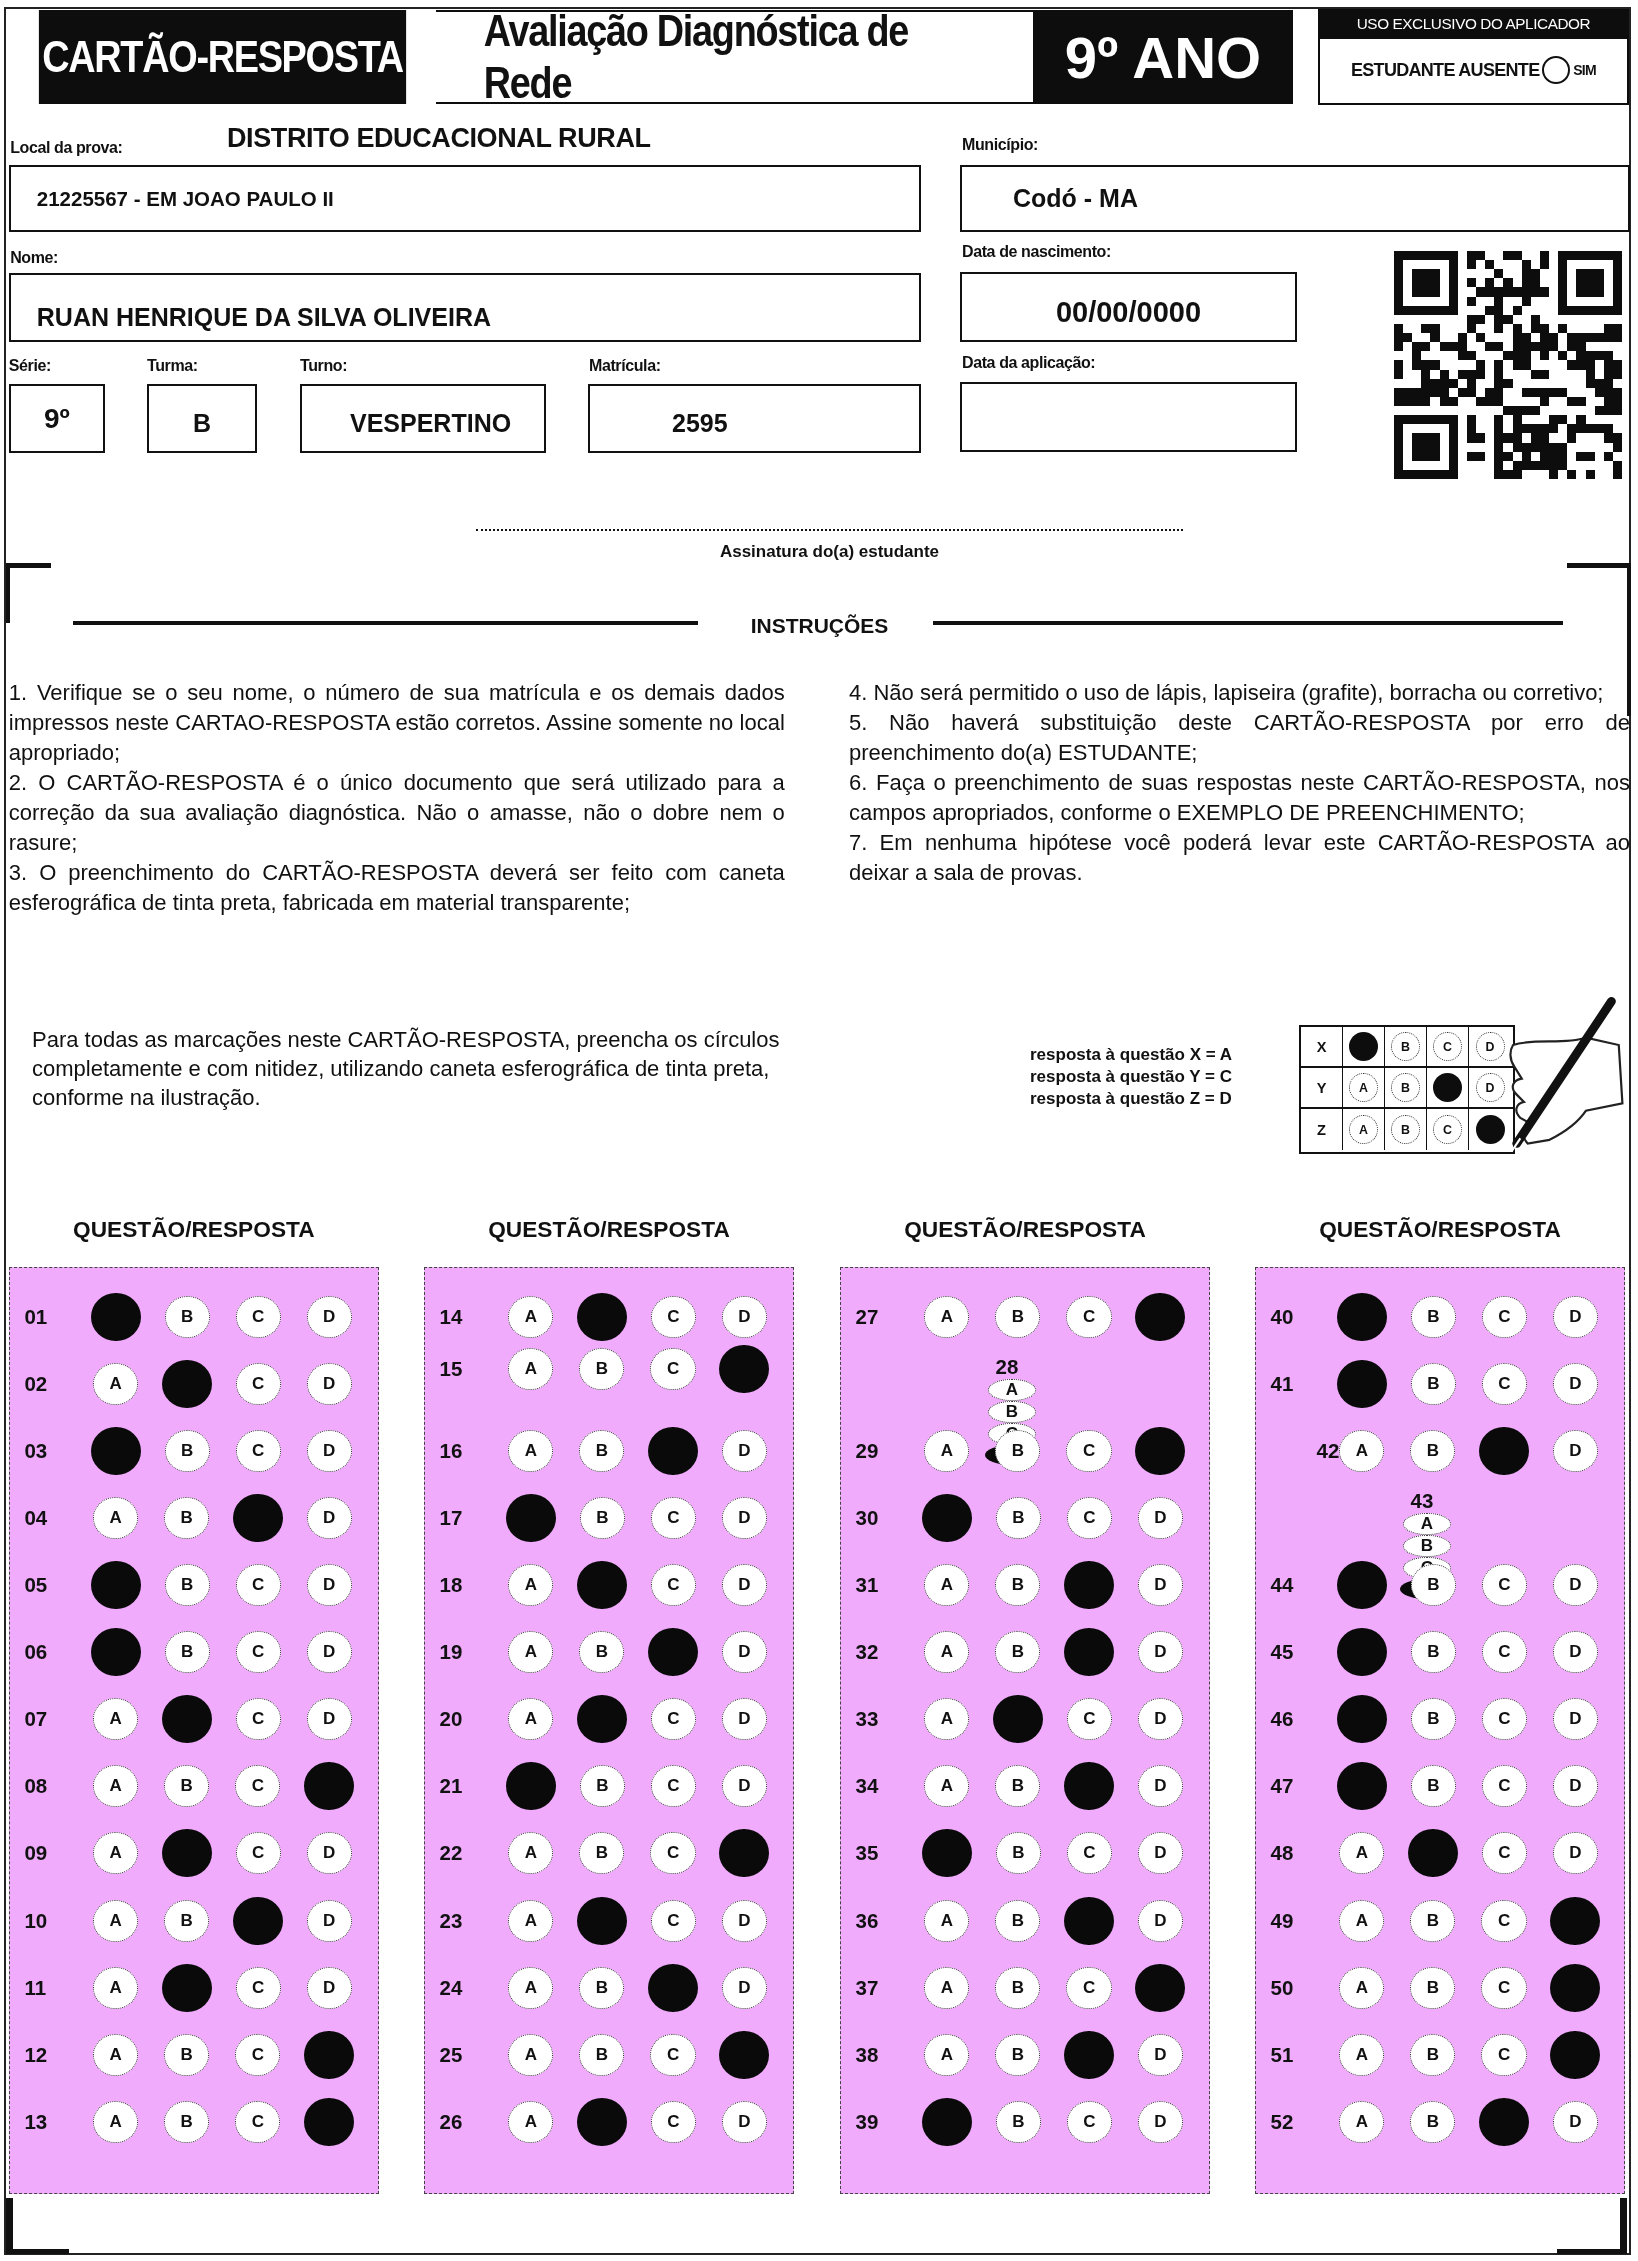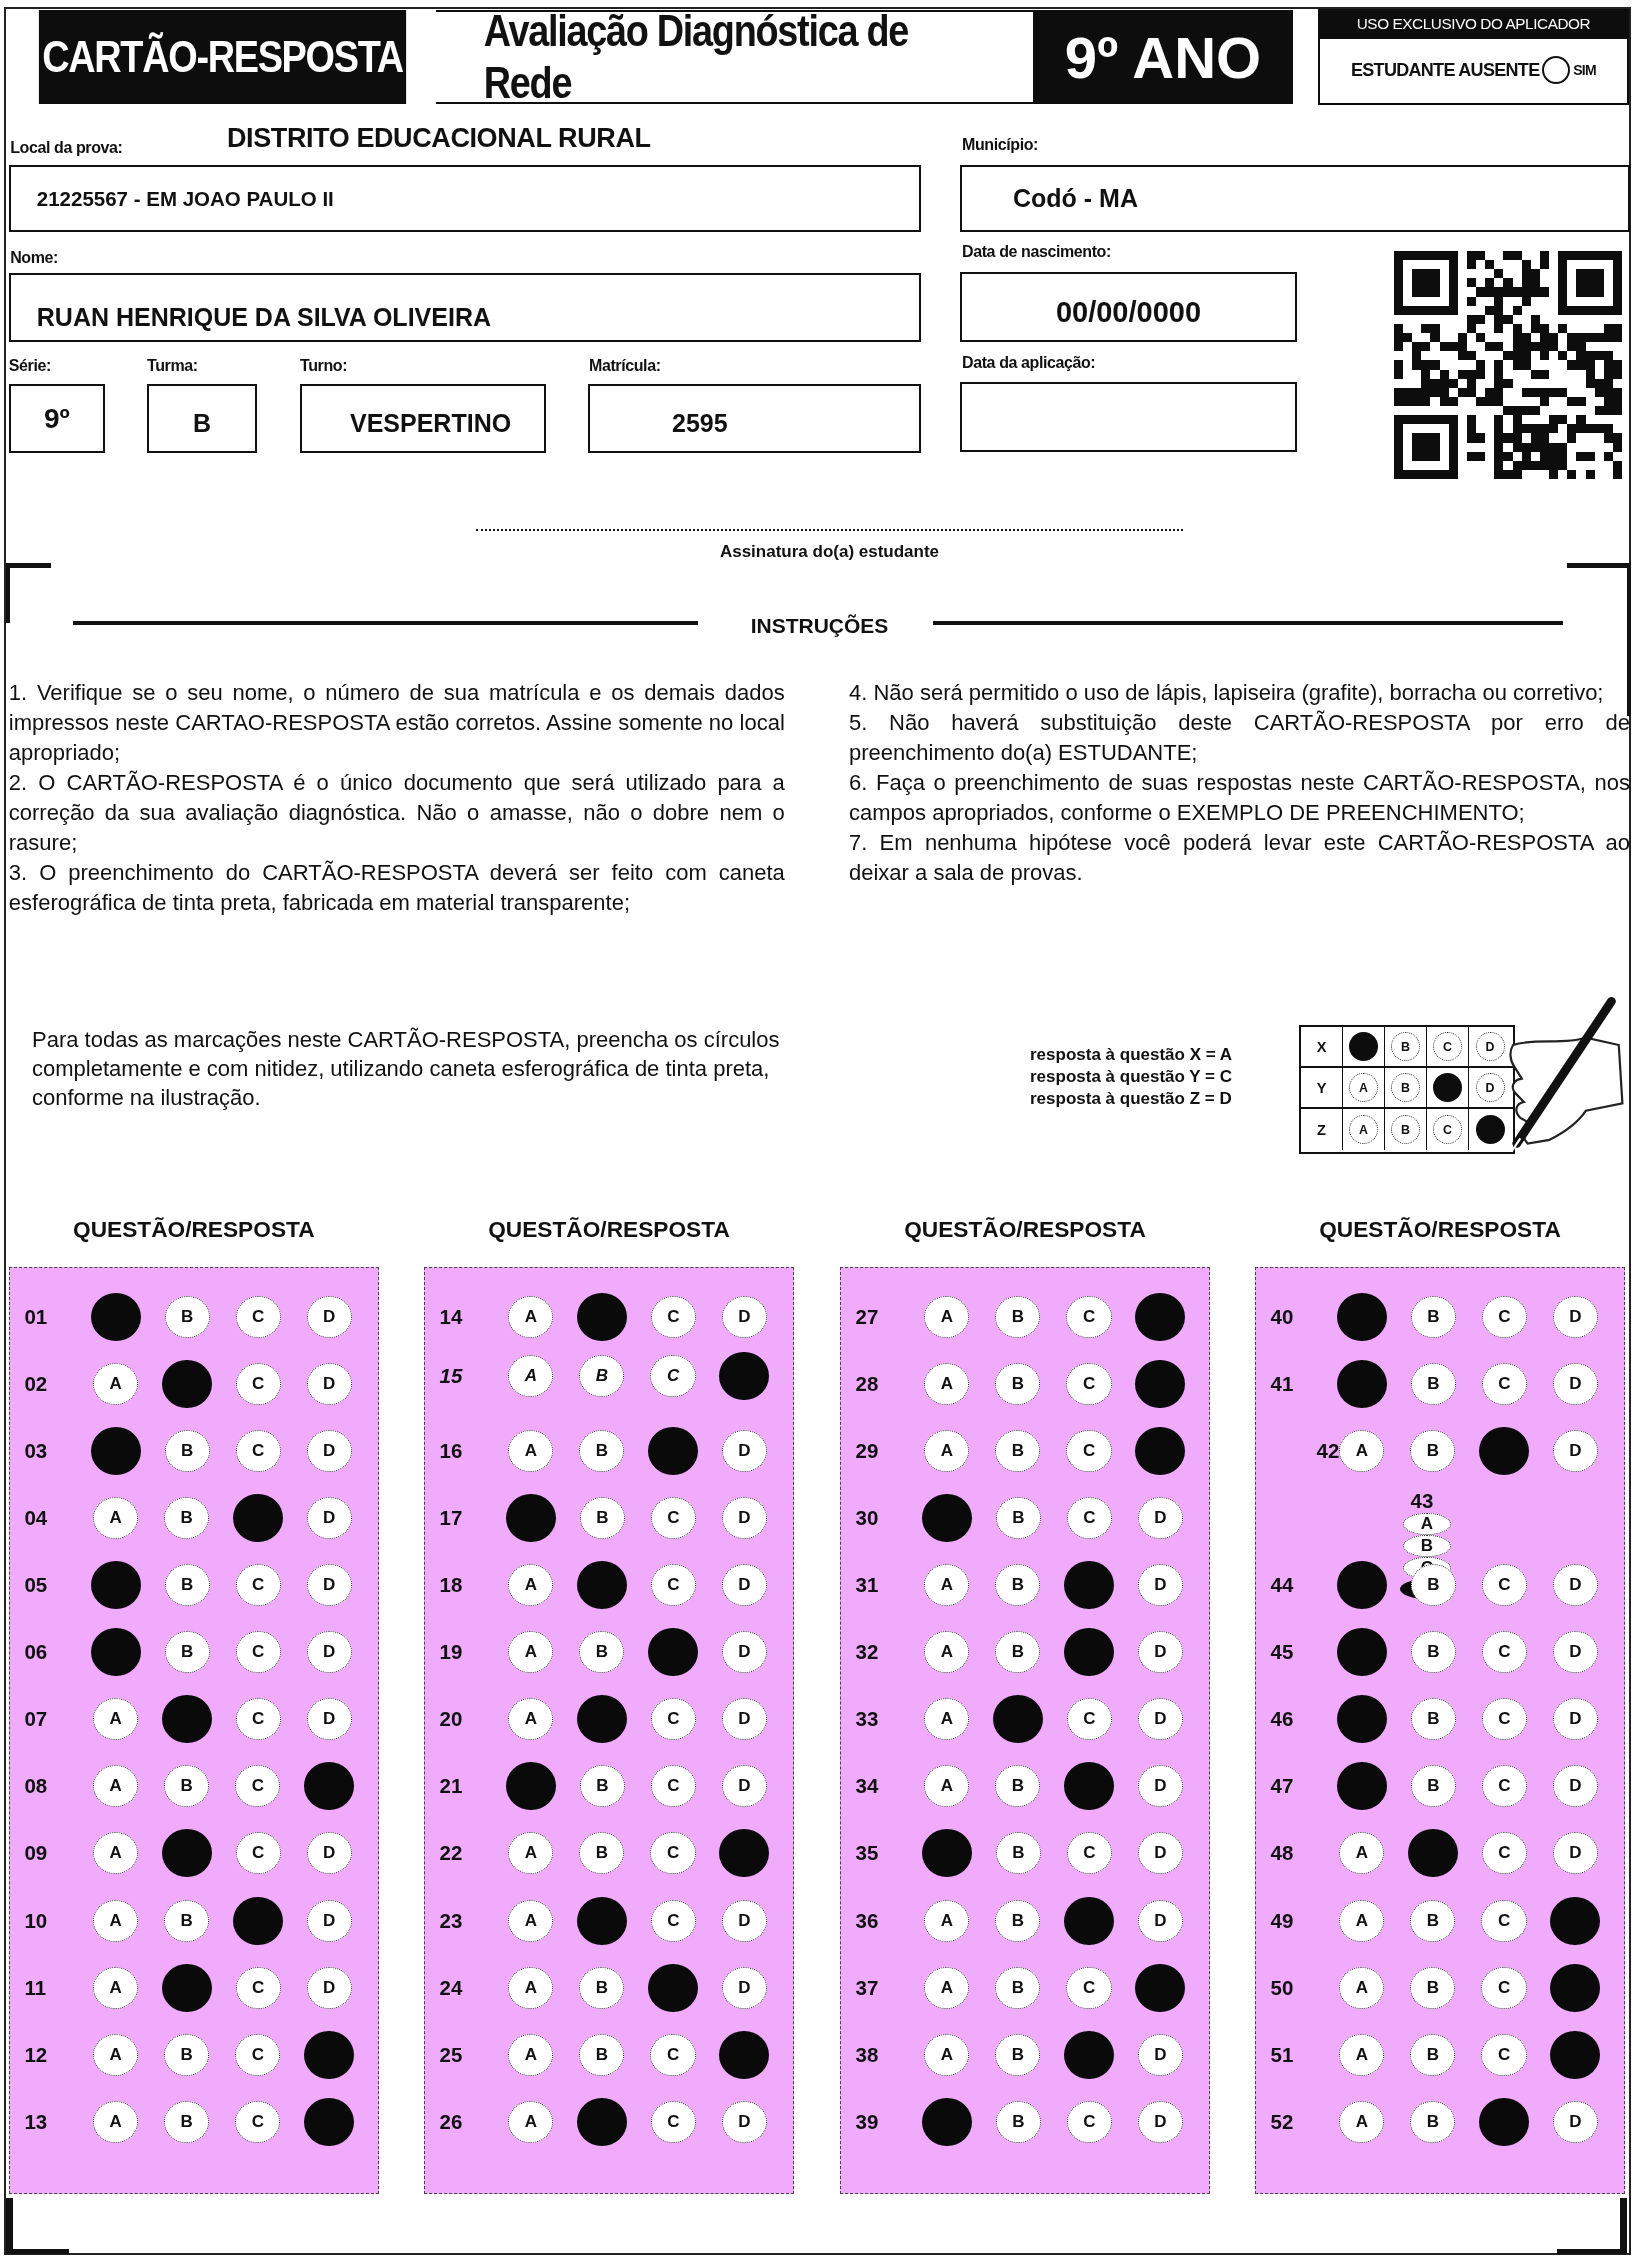--- a/index.html
+++ b/index.html
@@ -529,21 +529,21 @@
     </div>
     <div class="abs col-title" style="left: 424px; top: 1216px; width: 370px;">QUESTÃO/RESPOSTA</div>
     <div class="abs panel" style="left: 424px; top: 1267px; width: 370px; height: 927px;">
       <div class="qrow" style="top: 20px;">
         <div class="qnum">14</div>
         <div class="opt">A</div>
         <div class="opt filled">B</div>
         <div class="opt">C</div>
         <div class="opt">D</div>
       </div>
-      <div class="qrow" style="top: 79px; font-style: italic;">
+      <div class="qrow" style="top: 72px;">
         <div class="qnum">15</div>
         <div class="opt">A</div>
         <div class="opt">B</div>
         <div class="opt">C</div>
         <div class="opt filled">D</div>
       </div>
       <div class="qrow" style="top: 154px;">
         <div class="qnum">16</div>
         <div class="opt">A</div>
         <div class="opt">B</div>
@@ -623,21 +623,21 @@
     </div>
     <div class="abs col-title" style="left: 840px; top: 1216px; width: 370px;">QUESTÃO/RESPOSTA</div>
     <div class="abs panel" style="left: 840px; top: 1267px; width: 370px; height: 927px;">
       <div class="qrow" style="top: 20px;">
         <div class="qnum">27</div>
         <div class="opt">A</div>
         <div class="opt">B</div>
         <div class="opt">C</div>
         <div class="opt filled">D</div>
       </div>
-      <div class="qrow" style="top: 87px;">
+      <div class="qrow" style="top: 87px; flex-direction: column;">
         <div class="qnum">28</div>
         <div class="opt">A</div>
         <div class="opt">B</div>
         <div class="opt">C</div>
         <div class="opt filled">D</div>
       </div>
       <div class="qrow" style="top: 154px;">
         <div class="qnum">29</div>
         <div class="opt">A</div>
         <div class="opt">B</div>

